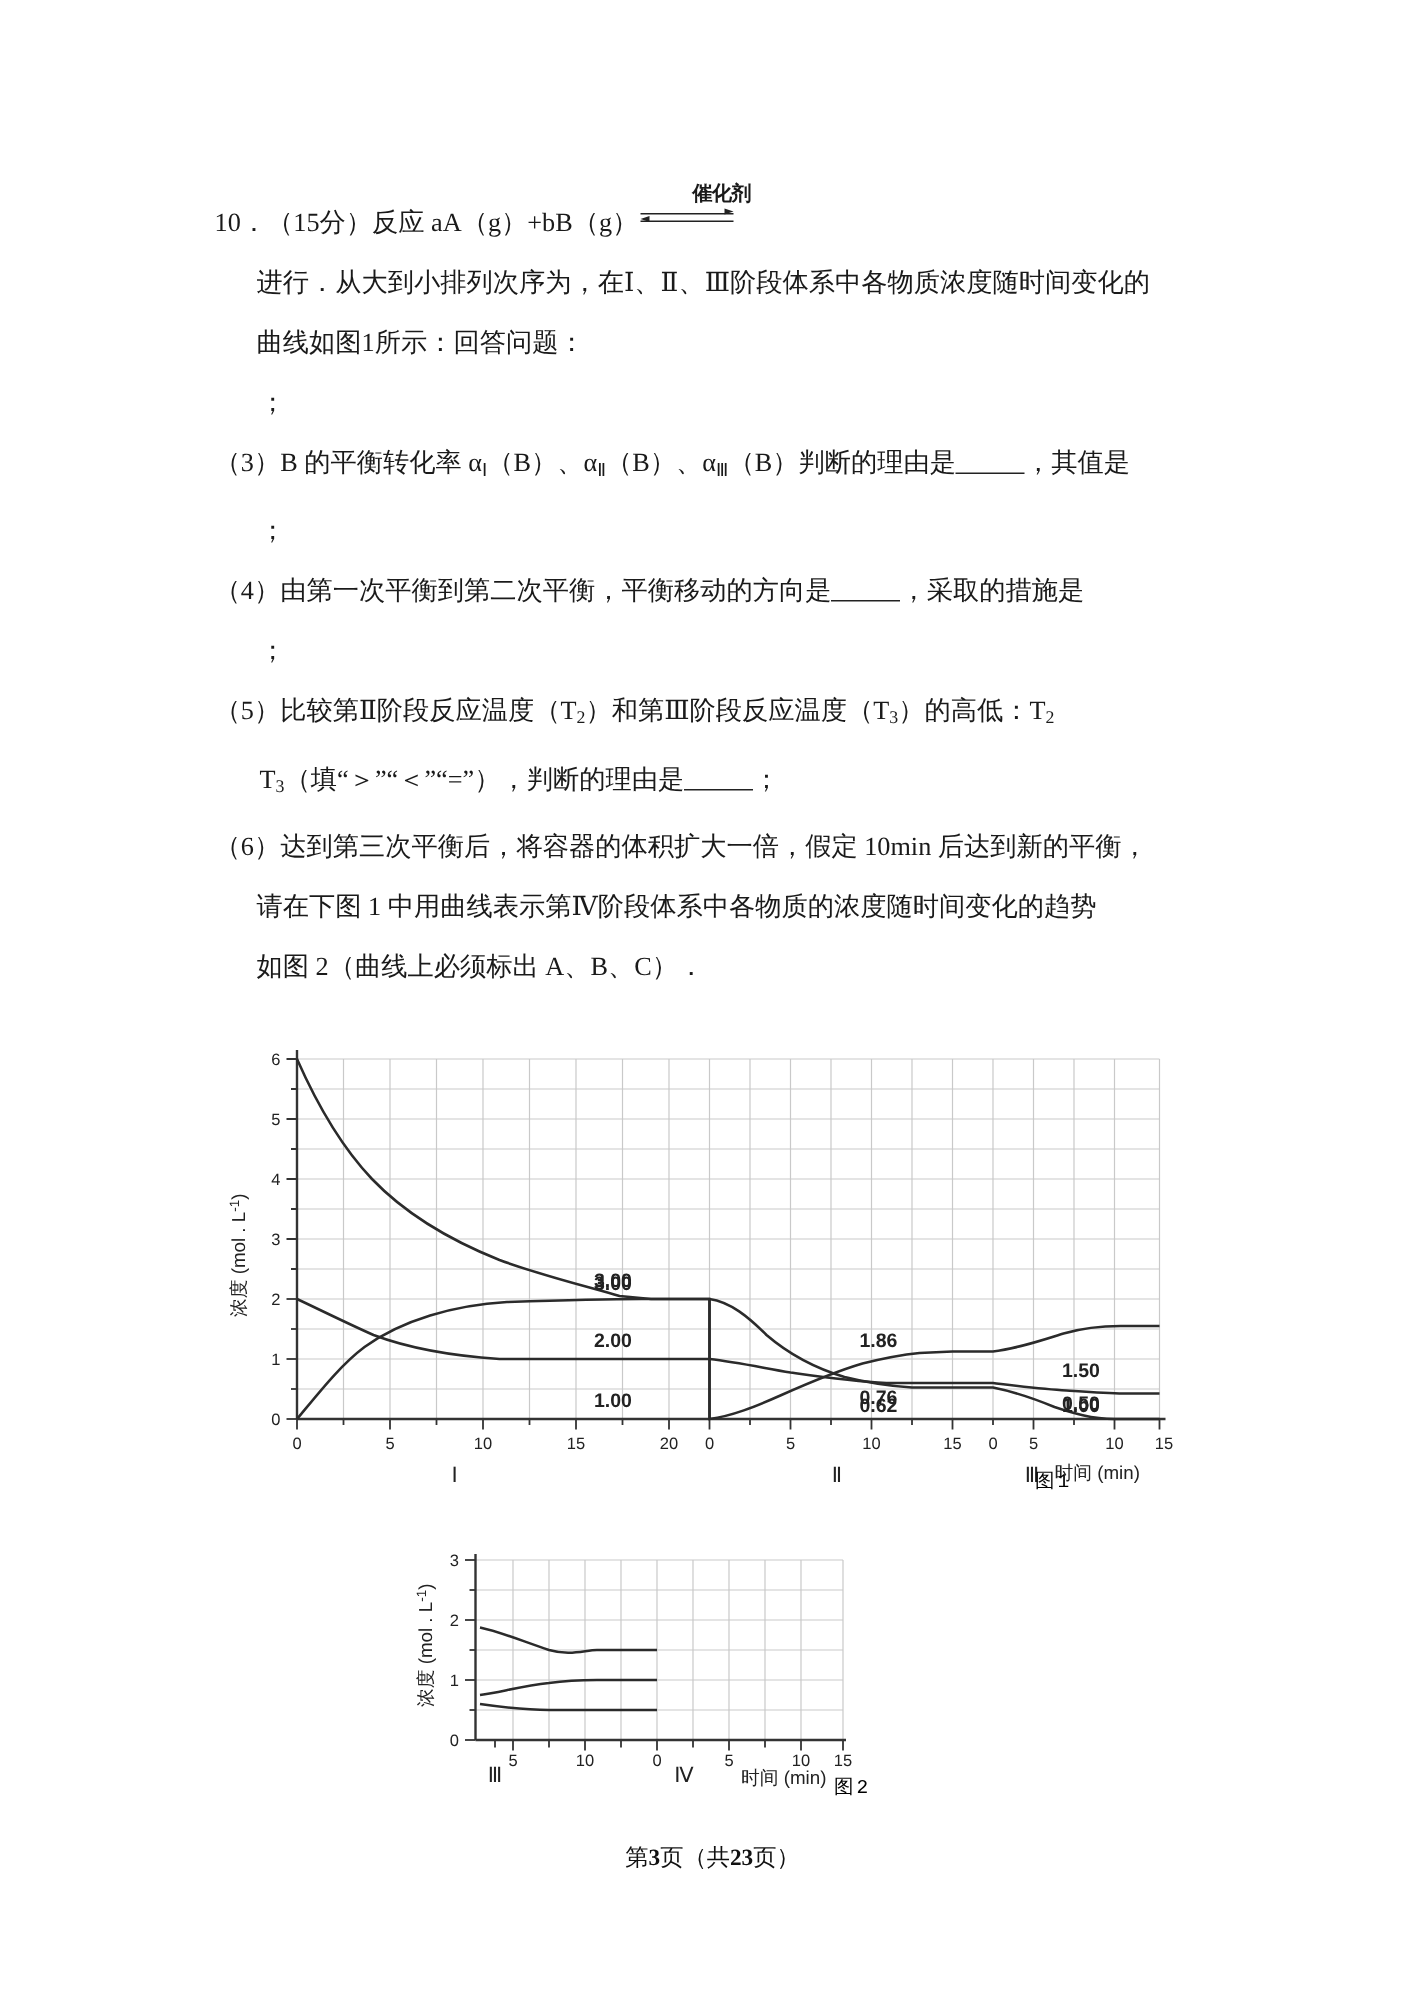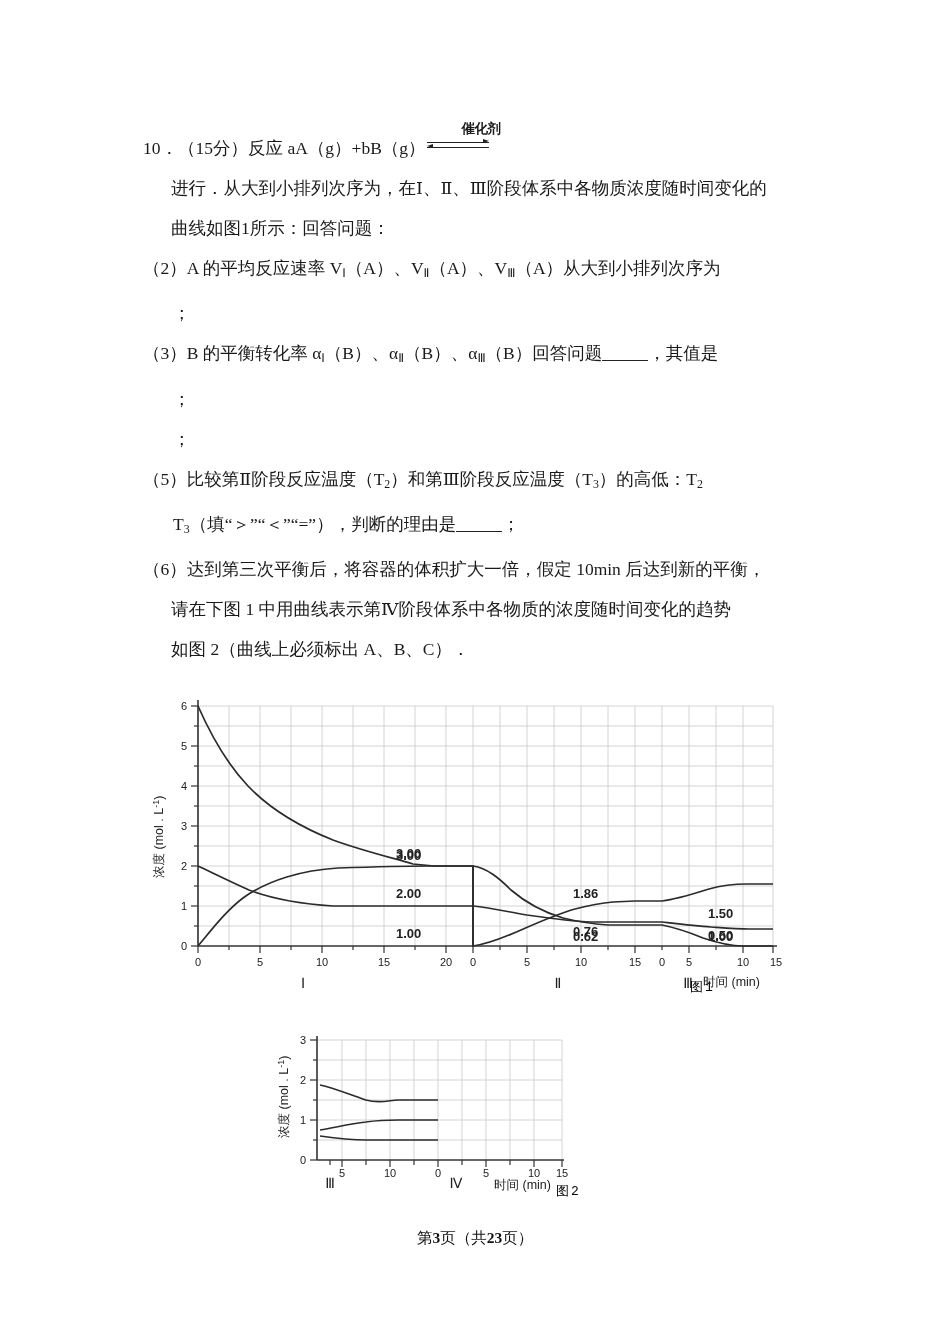--- a/index.html
+++ b/index.html
@@ -182,30 +182,30 @@
   <div class="qblock">
 
     <div class="line">
       <span>10</span><span>．</span><span>（15分）</span><span>反应 aA（g）+bB（g）</span><span class="rxn-arrow"><span class="catalyst-label">催化剂</span><span class="bar-top"></span><span class="head-r"></span><span class="bar-bot"></span><span class="head-l"></span></span>
     </div>
 
     <div class="line indent">进行．从大到小排列次序为，在Ⅰ、Ⅱ、Ⅲ阶段体系中各物质浓度随时间变化的</div>
     <div class="line indent">曲线如图1所示：回答问题：</div>
 
 
+    <div class="line indent2">；</div>
+
     <div class="line">
-      <span>（2）</span><span>A 的平均反应速率 V</span><sub class="ssub">Ⅰ</sub><span>（A）、V</span><sub class="ssub">Ⅱ</sub><span>（A）、V</span><sub class="ssub">Ⅲ</sub><span>（A）从大到小排列次序为</span>
+      <span>（3）</span><span>B 的平衡转化率 α</span><sub class="ssub">Ⅰ</sub><span>（B）、α</span><sub class="ssub">Ⅱ</sub><span>（B）、α</span><sub class="ssub">Ⅲ</sub><span>（B）判断的理由是</span><span class="blank"></span><span>，其值是</span>
     </div>
     <div class="line indent2">；</div>
 
     <div class="line">
-      <span>（3）</span><span>B 的平衡转化率 α</span><sub class="ssub">Ⅰ</sub><span>（B）、α</span><sub class="ssub">Ⅱ</sub><span>（B）、α</span><sub class="ssub">Ⅲ</sub><span>（B）回答问题</span><span class="blank"></span><span>，其值是</span>
-    </div>
-    <div class="line indent2">；</div>
-
+      <span>（4）</span><span>由第一次平衡到第二次平衡，平衡移动的方向是</span><span class="blank"></span><span>，采取的措施是</span>
+    </div>
     <div class="line indent2">；</div>
 
     <div class="line">
       <span>（5）</span><span>比较第Ⅱ阶段反应温度（T</span><sub class="ssub">2</sub><span>）和第Ⅲ阶段反应温度（T</span><sub class="ssub">3</sub><span>）的高低：T</span><sub class="ssub">2</sub>
     </div>
     <div class="line indent2">
       <span>T</span><sub class="ssub">3</sub><span>（填“＞”“＜”“=”），判断的理由是</span><span class="blank"></span><span>；</span>
     </div>
 
     <div class="line">

